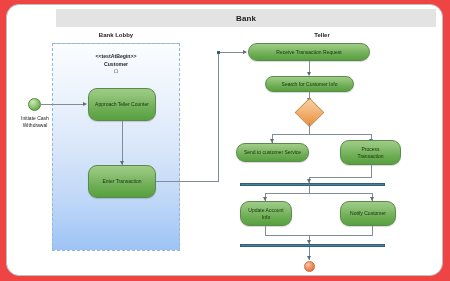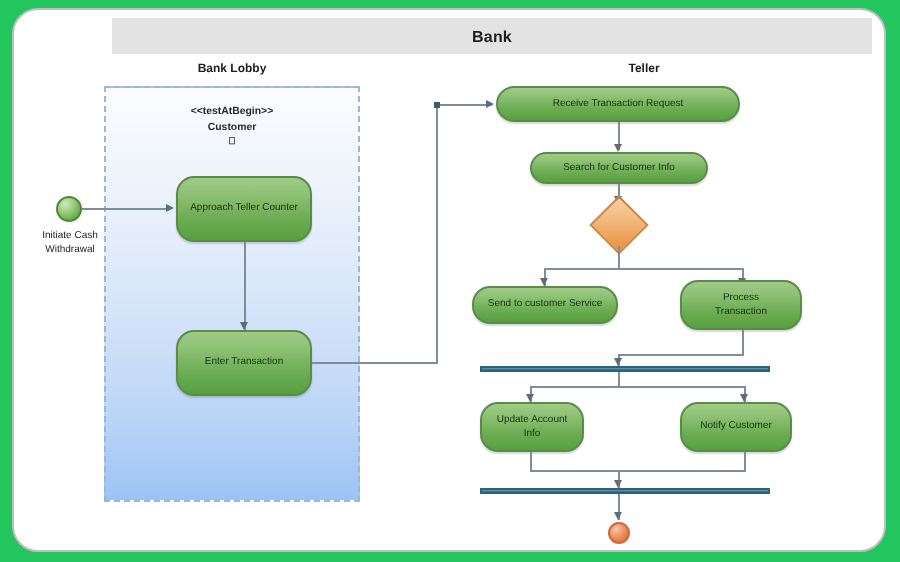--- a/index.html
+++ b/index.html
@@ -8,21 +8,21 @@
     padding: 0;
     background: #ffffff;
   }
   body {
     font-family: "Liberation Sans", sans-serif;
   }
   #canvas {
     position: relative;
     width: 450px;
     height: 281px;
-    background: #22c55e;
+    background: #ef4444;
     overflow: hidden;
   }
 
   
   .frame {
     position: absolute;
     left: 6px;
     top: 4px;
     width: 437px;
     height: 272px;

